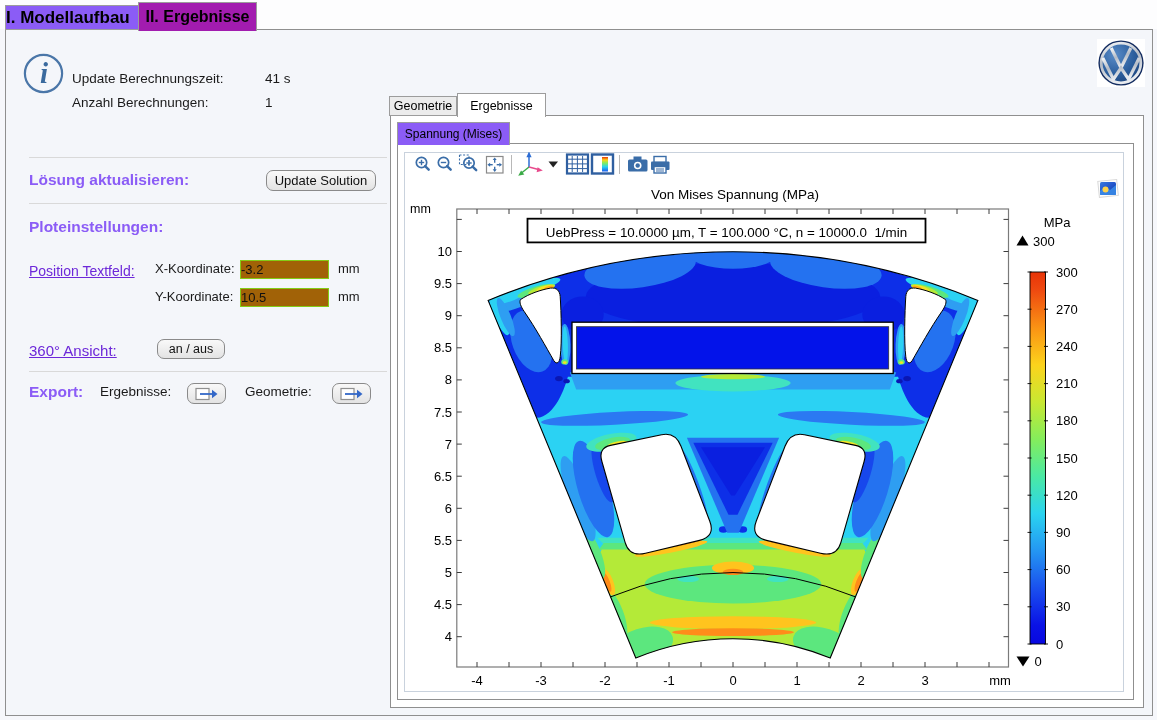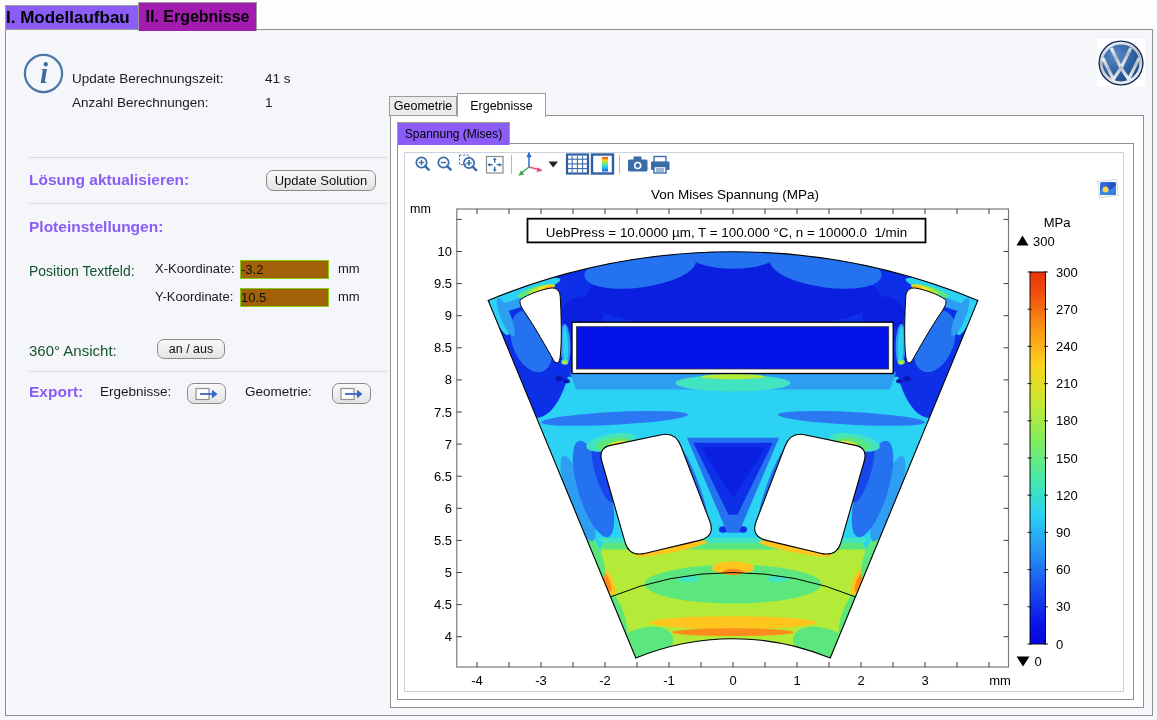--- a/index.html
+++ b/index.html
@@ -3,21 +3,21 @@
 *{margin:0;padding:0;box-sizing:border-box}
 html,body{width:1157px;height:720px;background:#f6f7fb;font-family:"Liberation Sans",sans-serif;overflow:hidden;position:relative}
 .abs{position:absolute}
 .panel{position:absolute;border:1px solid #8f8f8f}
 .tab{position:absolute;display:flex;align-items:center;justify-content:center;border:1px solid #9c9c9c}
 .btn{position:absolute;display:flex;align-items:center;justify-content:center;background:linear-gradient(#f9f9f9,#e3e3e3);border:1px solid #8a8a8a;border-radius:7px;font-size:13px;color:#111}
 .inp{position:absolute;background:#a16207;border:1px solid #84cc16;font-size:13px;color:#111;display:flex;align-items:center;}
 .sep{position:absolute;left:29px;width:358px;height:1px;background:#d9d9d9}
 .lbl{position:absolute;font-size:13.5px;color:#1a1a1a;white-space:nowrap}
 .hdr{position:absolute;font-size:15.5px;font-weight:bold;color:#8b5cf6;white-space:nowrap}
-.uhdr{position:absolute;font-size:14.5px;color:#14532d;white-space:nowrap}
+.uhdr{position:absolute;font-size:14.5px;color:#6d28d9;text-decoration:underline;white-space:nowrap}
 </style></head><body>
 <div class="abs" style="left:0;top:0;width:1157px;height:29px;background:#fdfdfe"></div>
 <div class="panel" style="left:5px;top:29px;width:1148px;height:687px;background:#f4f6fa"></div>
 <div class="tab" style="left:5px;top:5px;width:134px;height:25px;background:#8b5cf6;font-weight:bold;font-size:17px;justify-content:flex-start;">I. Modellaufbau</div>
 <div class="tab" style="left:138px;top:2px;width:119px;height:29px;background:#a21caf;border-bottom:none;font-weight:bold;font-size:16px;z-index:2">II. Ergebnisse</div>
 <svg style="position:absolute;left:23px;top:53px" width="41" height="41" viewBox="0 0 41 41">
 <circle cx="20.5" cy="20.5" r="18.6" fill="none" stroke="#4a76a8" stroke-width="2.2"></circle>
 <text x="21" y="30" text-anchor="middle" font-family="Liberation Serif, serif" font-style="italic" font-weight="bold" font-size="29" fill="#3a6a9e">i</text>
 </svg>
 <div class="lbl" style="left:72px;top:71px">Update Berechnungszeit:</div>

